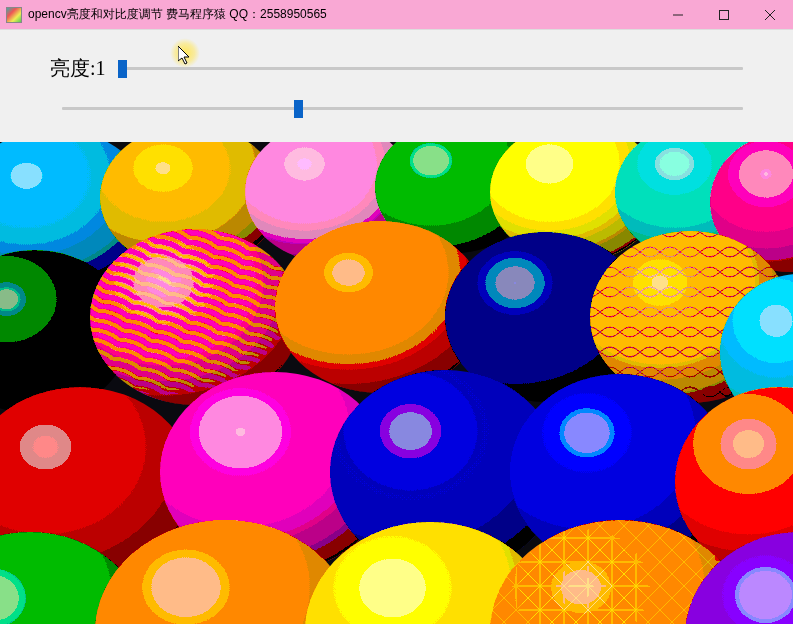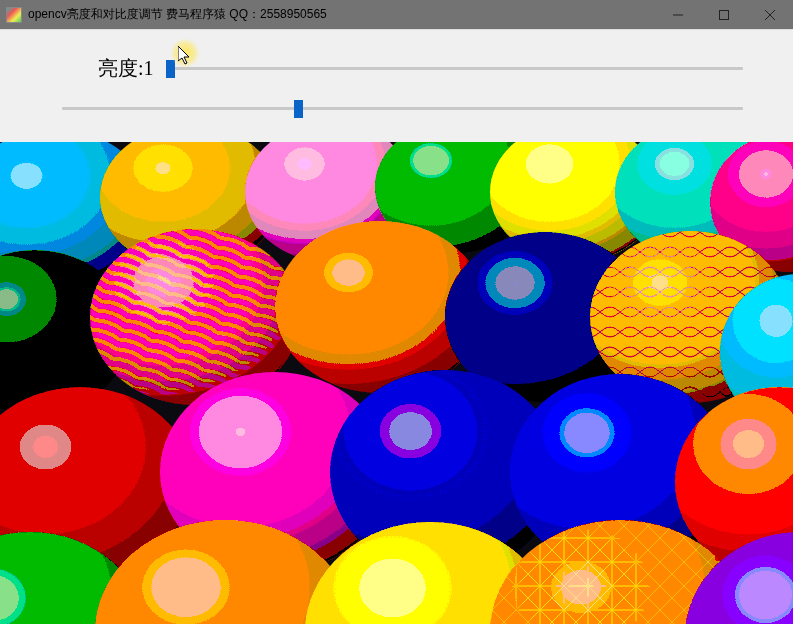--- a/index.html
+++ b/index.html
@@ -5,21 +5,21 @@
   * { box-sizing: border-box; margin: 0; padding: 0; }
   body {
     width: 793px;
     height: 624px;
     font-family: "Segoe UI", "Microsoft YaHei", sans-serif;
     background: #f0f0f0;
     overflow: hidden;
   }
   .titlebar {
     height: 30px;
-    background: #737373;
+    background: #f9a8d4;
     display: flex;
     align-items: center;
     padding: 0 0 0 6px;
     font-size: 12px;
     color: #000;
     border-bottom: 1px solid #ddd;
   }
   .titlebar .icon {
     width: 16px; height: 16px;
     margin-right: 6px;
@@ -44,21 +44,20 @@
     align-items: center;
     height: 40px;
     position: relative;
   }
   .clabel {
     font-size: 20px;
     font-family: "SimSun","Microsoft YaHei",serif;
     color: #000;
     white-space: pre;
     letter-spacing: 0;
-    margin-left: 48px;
   }
   .track {
     position: relative;
     flex: 1;
     height: 3px;
     background: #c8c8c8;
     margin-left: 12px;
     border-radius: 1px;
   }
   .thumb {

